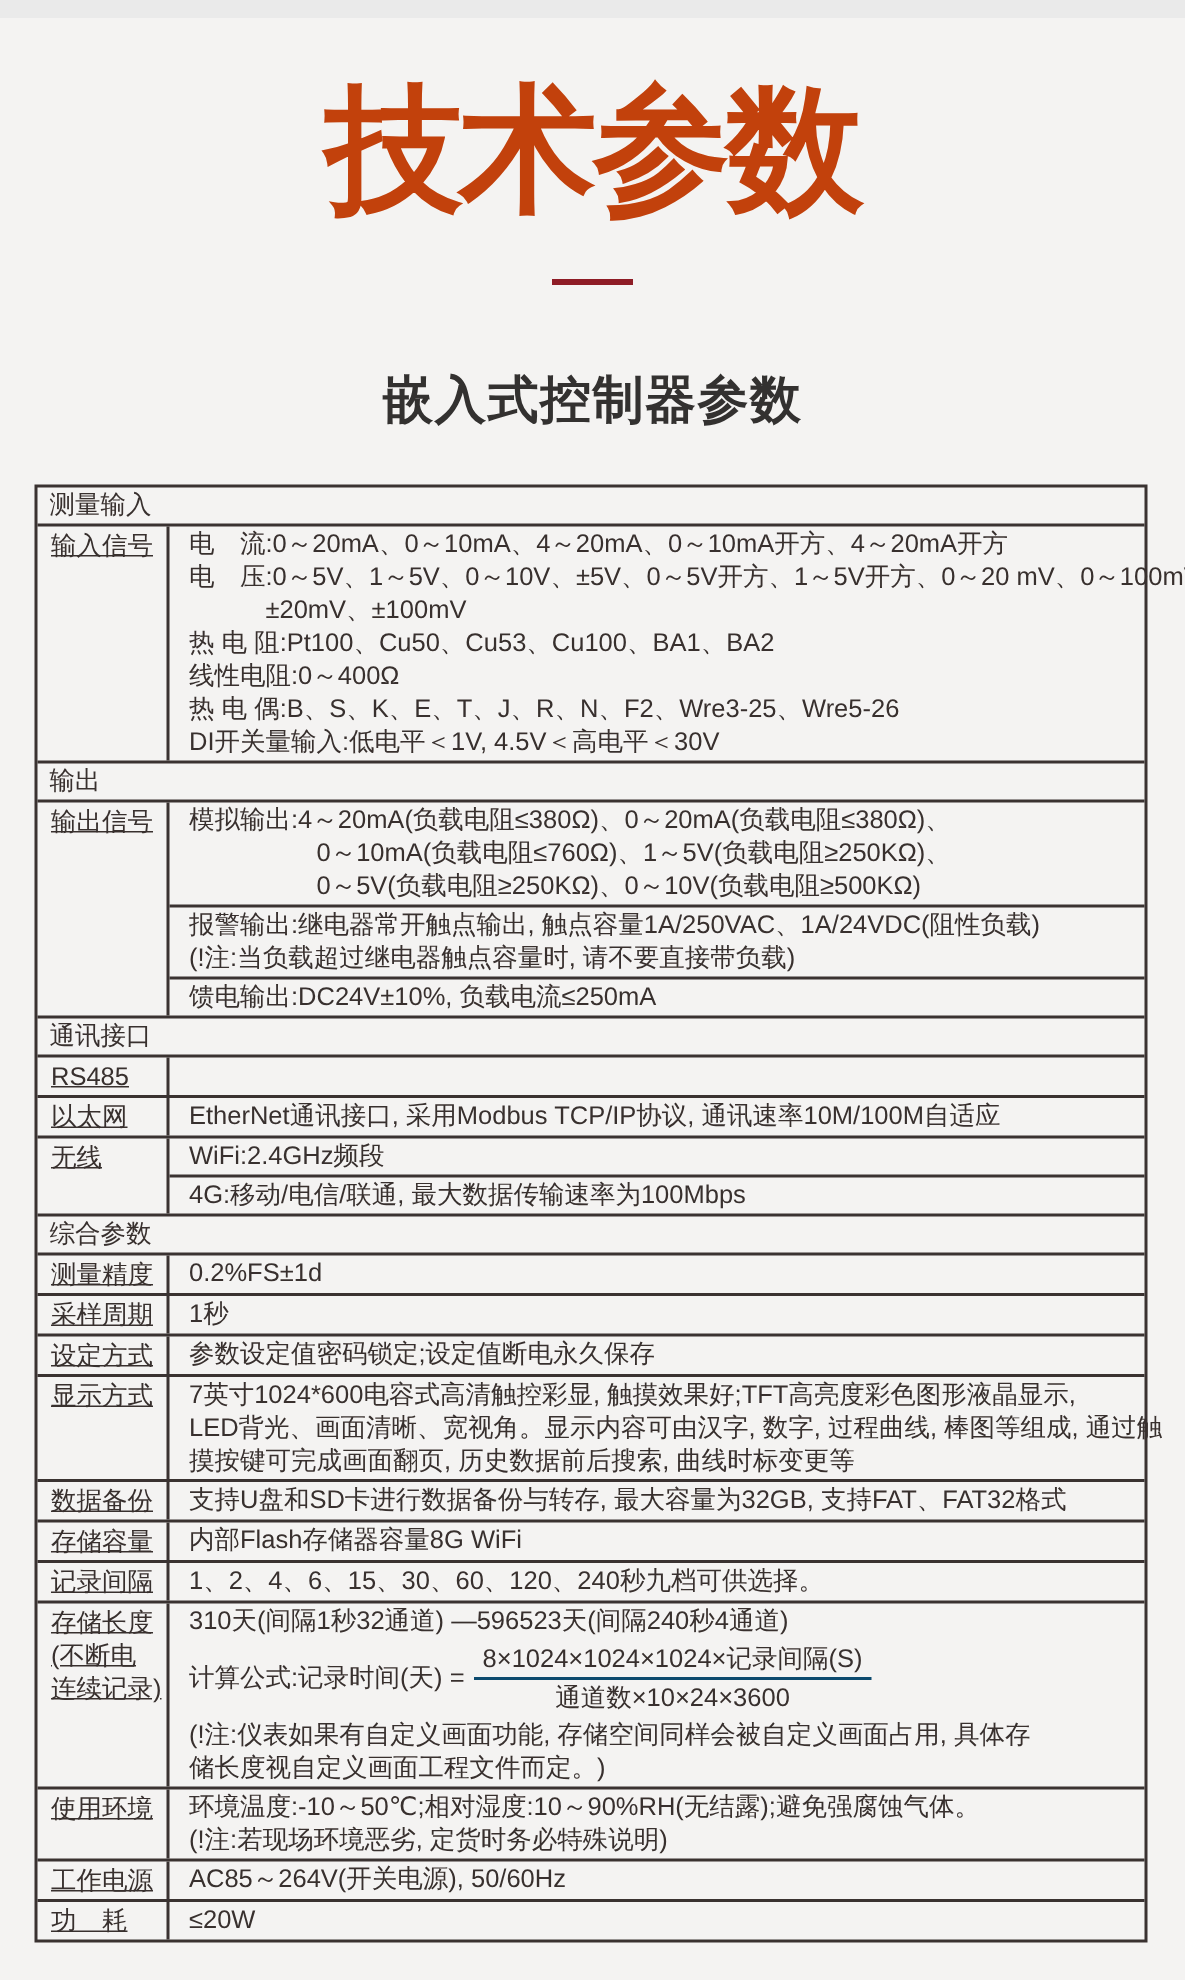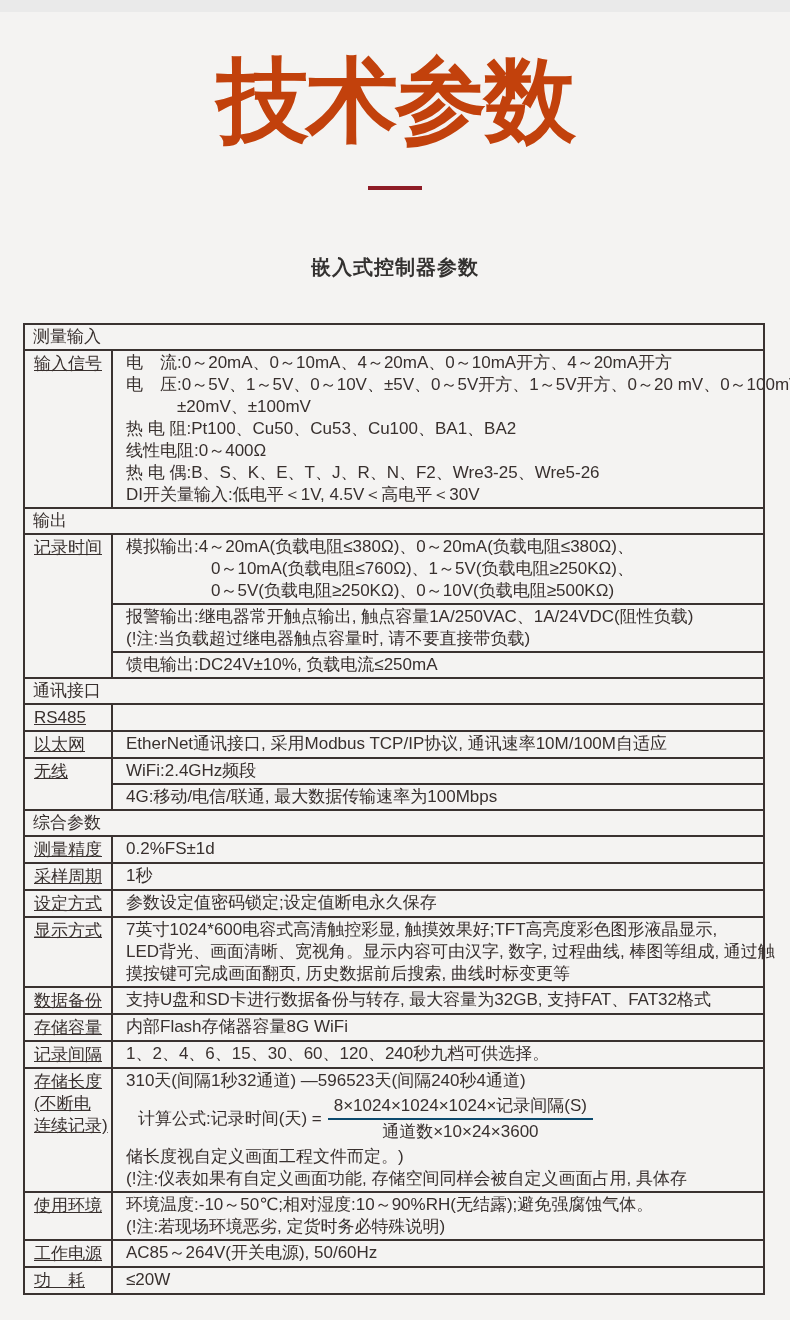--- a/index.html
+++ b/index.html
@@ -9,39 +9,39 @@
     font-family:"Liberation Sans","DejaVu Sans",sans-serif;
   }
   .top-strip{position:absolute;top:0;left:0;width:790px;height:12px;background:#eaeaea;}
   .title{
     position:absolute;top:50px;left:0;width:790px;text-align:center;
     font-size:92px;line-height:100px;font-weight:900;letter-spacing:-3px;color:#c2410c;
   }
   .title-rule{position:absolute;top:186px;left:368px;width:54px;height:4px;background:#8e1c26;}
   .subtitle{
     position:absolute;top:247px;left:0;width:790px;text-align:center;
-    font-size:20px;line-height:40px;font-weight:700;color:#333130;letter-spacing:1px;
+    font-size:34px;line-height:40px;font-weight:700;color:#333130;letter-spacing:1px;
   }
   .spec-table{
     position:absolute;left:23px;top:323px;width:742px;box-sizing:border-box;
     border:2.5px solid #3a3231;font-size:17px;
   }
   .spec-table > div + div{border-top:2px solid #3a3231;}
   .sec-row{padding:2px 6px 2px 8px;}
   .sec-label{line-height:19px;display:inline-block;}
   .spec-row{display:flex;align-items:stretch;}
   .cell-label{
     flex:0 0 88px;width:88px;box-sizing:border-box;
     border-right:2px solid #3a3231;padding:2px 2px 1px 9px;text-decoration:underline;
   }
   .cell-value{flex:1 1 auto;min-width:0;}
   .block{padding:1px 4px 1px 13px;}
   .block + .block{border-top:2px solid #3a3231;}
   .line{line-height:22px;white-space:nowrap;}
-  .formula{display:flex;align-items:center;line-height:22px;margin:3px 12px;}
+  .formula{display:flex;align-items:center;line-height:22px;margin:3px 0;}
   .f-prefix{white-space:nowrap;}
   .frac{display:inline-flex;flex-direction:column;text-align:center;margin-left:6px;}
   .numer{border-bottom:2px solid #0c4a6e;padding:0 6px 1px 6px;white-space:nowrap;}
   .denom{padding-top:1px;white-space:nowrap;}
 </style>
 </head>
 <body>
 
 <div class="top-strip"></div>
 
@@ -63,21 +63,21 @@
           <div class="line">热 电 阻:Pt100、Cu50、Cu53、Cu100、BA1、BA2</div>
           <div class="line">线性电阻:0～400Ω</div>
           <div class="line">热 电 偶:B、S、K、E、T、J、R、N、F2、Wre3-25、Wre5-26</div>
           <div class="line">DI开关量输入:低电平＜1V, 4.5V＜高电平＜30V</div>
         </div>
       </div>
     </div>
     <div class="sec-row"><span class="sec-label">输出</span></div>
     <div class="spec-row">
       <div class="cell-label">
-        <div class="line">记录时间</div>
+        <div class="line">输出信号</div>
       </div>
       <div class="cell-value">
         <div class="block">
           <div class="line">模拟输出:4～20mA(负载电阻≤380Ω)、0～20mA(负载电阻≤380Ω)、</div>
           <div class="line">　　　　　0～10mA(负载电阻≤760Ω)、1～5V(负载电阻≥250KΩ)、</div>
           <div class="line">　　　　　0～5V(负载电阻≥250KΩ)、0～10V(负载电阻≥500KΩ)</div>
         </div>
         <div class="block">
           <div class="line">报警输出:继电器常开触点输出, 触点容量1A/250VAC、1A/24VDC(阻性负载)</div>
           <div class="line">(!注:当负载超过继电器触点容量时, 请不要直接带负载)</div>
@@ -198,22 +198,22 @@
       <div class="cell-value">
         <div class="block">
           <div class="line">310天(间隔1秒32通道) —596523天(间隔240秒4通道)</div>
           <div class="formula">
             <span class="f-prefix">计算公式:记录时间(天) =</span>
             <span class="frac">
               <span class="numer">8×1024×1024×1024×记录间隔(S)</span>
               <span class="denom">通道数×10×24×3600</span>
             </span>
           </div>
+          <div class="line">(!注:仪表如果有自定义画面功能, 存储空间同样会被自定义画面占用, 具体存</div>
           <div class="line">储长度视自定义画面工程文件而定。)</div>
-          <div class="line">(!注:仪表如果有自定义画面功能, 存储空间同样会被自定义画面占用, 具体存</div>
         </div>
       </div>
     </div>
     <div class="spec-row">
       <div class="cell-label">
         <div class="line">使用环境</div>
       </div>
       <div class="cell-value">
         <div class="block">
           <div class="line">环境温度:-10～50℃;相对湿度:10～90%RH(无结露);避免强腐蚀气体。</div>

